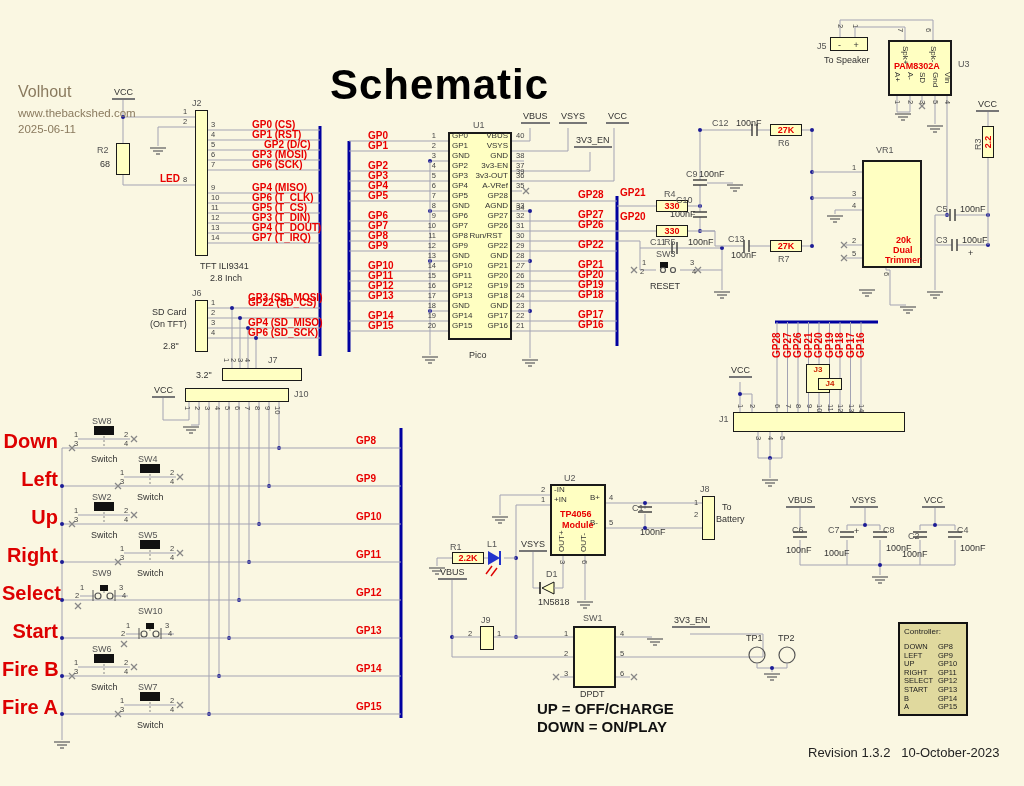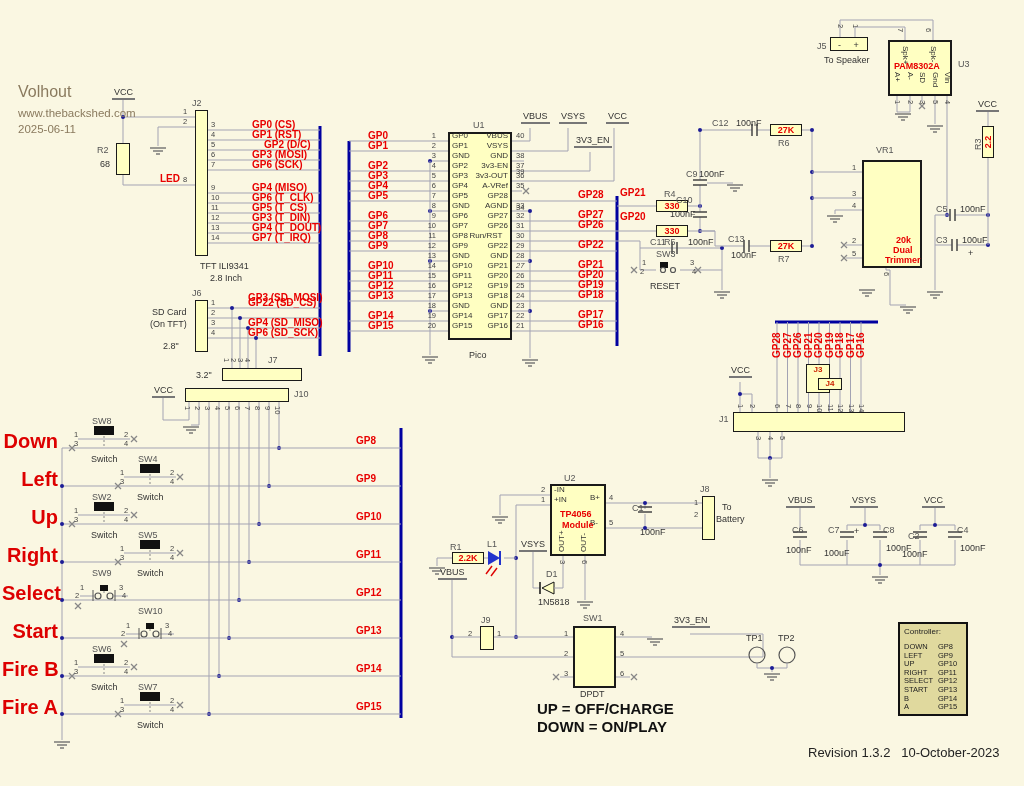--- a/index.html
+++ b/index.html
@@ -489,20 +489,21 @@
       <line x1="757" y1="663" x2="757" y2="668" stroke="#a3a3b3" stroke-width="1"></line>
       <line x1="787" y1="663" x2="787" y2="668" stroke="#a3a3b3" stroke-width="1"></line>
       <line x1="757" y1="668" x2="787" y2="668" stroke="#a3a3b3" stroke-width="1"></line>
       <line x1="772" y1="668" x2="772" y2="672" stroke="#a3a3b3" stroke-width="1"></line>
       <circle cx="772" cy="668" r="2" fill="#1c1c96"></circle>
       <line x1="764" y1="674" x2="780" y2="674" stroke="#666" stroke-width="1.3"></line>
       <line x1="767" y1="677" x2="777" y2="677" stroke="#666" stroke-width="1.3"></line>
       <line x1="770" y1="680" x2="774" y2="680" stroke="#666" stroke-width="1.3"></line>
     </svg>
 
+  <div class="lbl title" style="left:330px;top:64px">Schematic</div>
   <div class="lbl author lg" style="left:18px;top:84px">Volhout</div>
   <div class="lbl author sm" style="left:18px;top:108px">www.thebackshed.com</div>
   <div class="lbl author sm" style="left:18px;top:124px">2025-06-11</div>
   <div class="lbl note" style="left:537px;top:701px">UP = OFF/CHARGE</div>
   <div class="lbl note" style="left:537px;top:719px">DOWN = ON/PLAY</div>
   <div class="lbl rev" style="left:808px;top:746px">Revision 1.3.2   10-October-2023</div>
 
   <div id="controller">
     <div class="ct">Controller:</div>
     <div id="ctl-rows">

